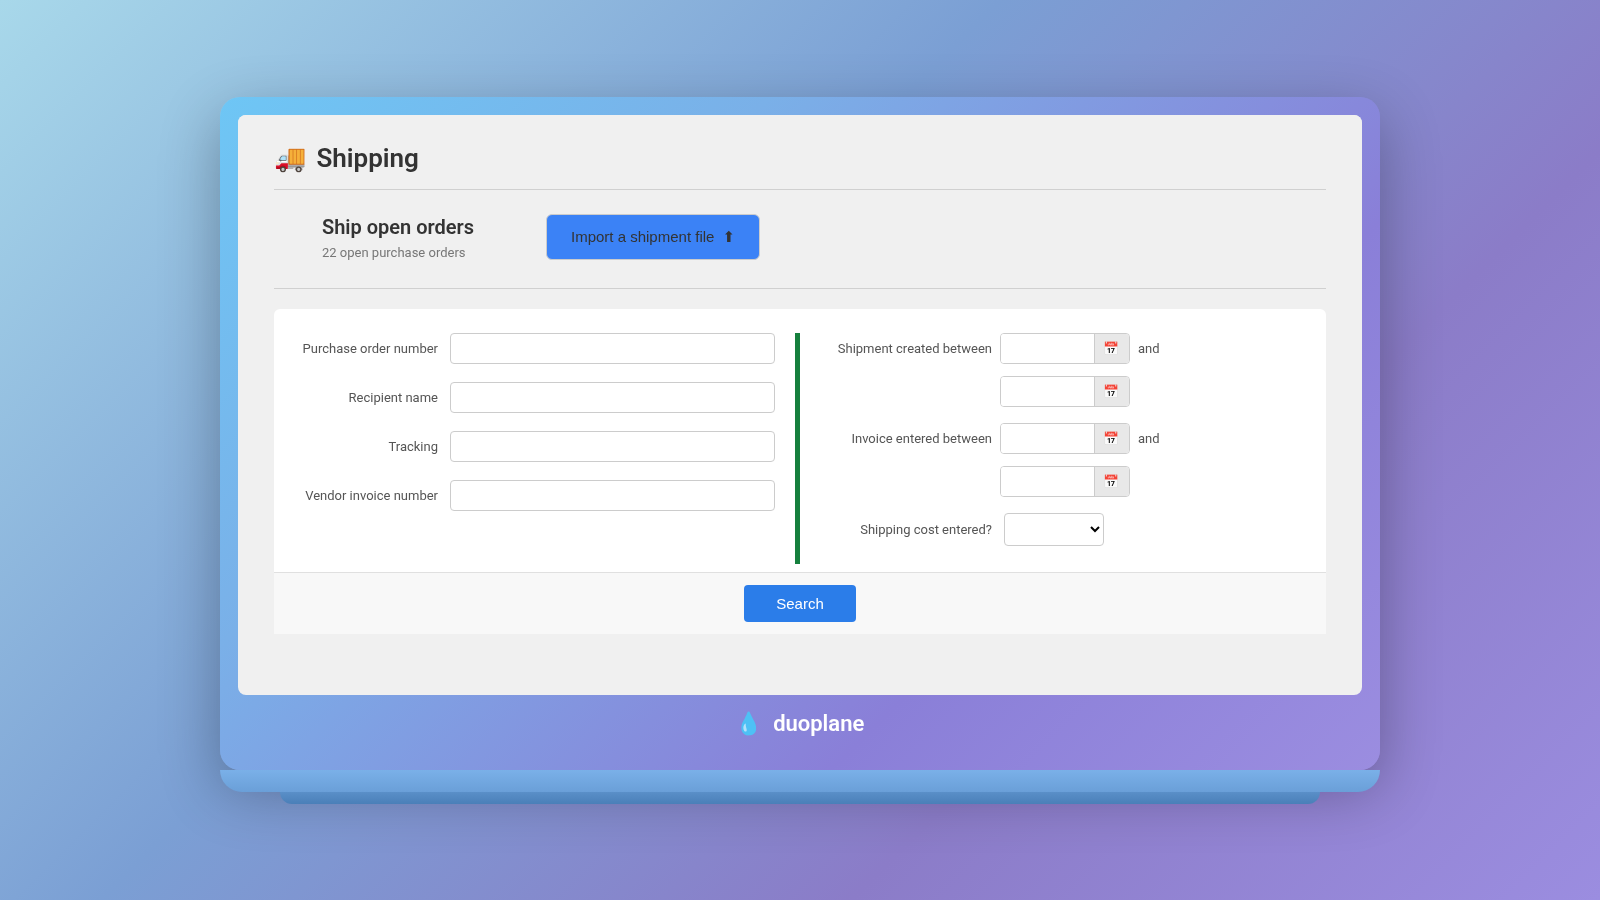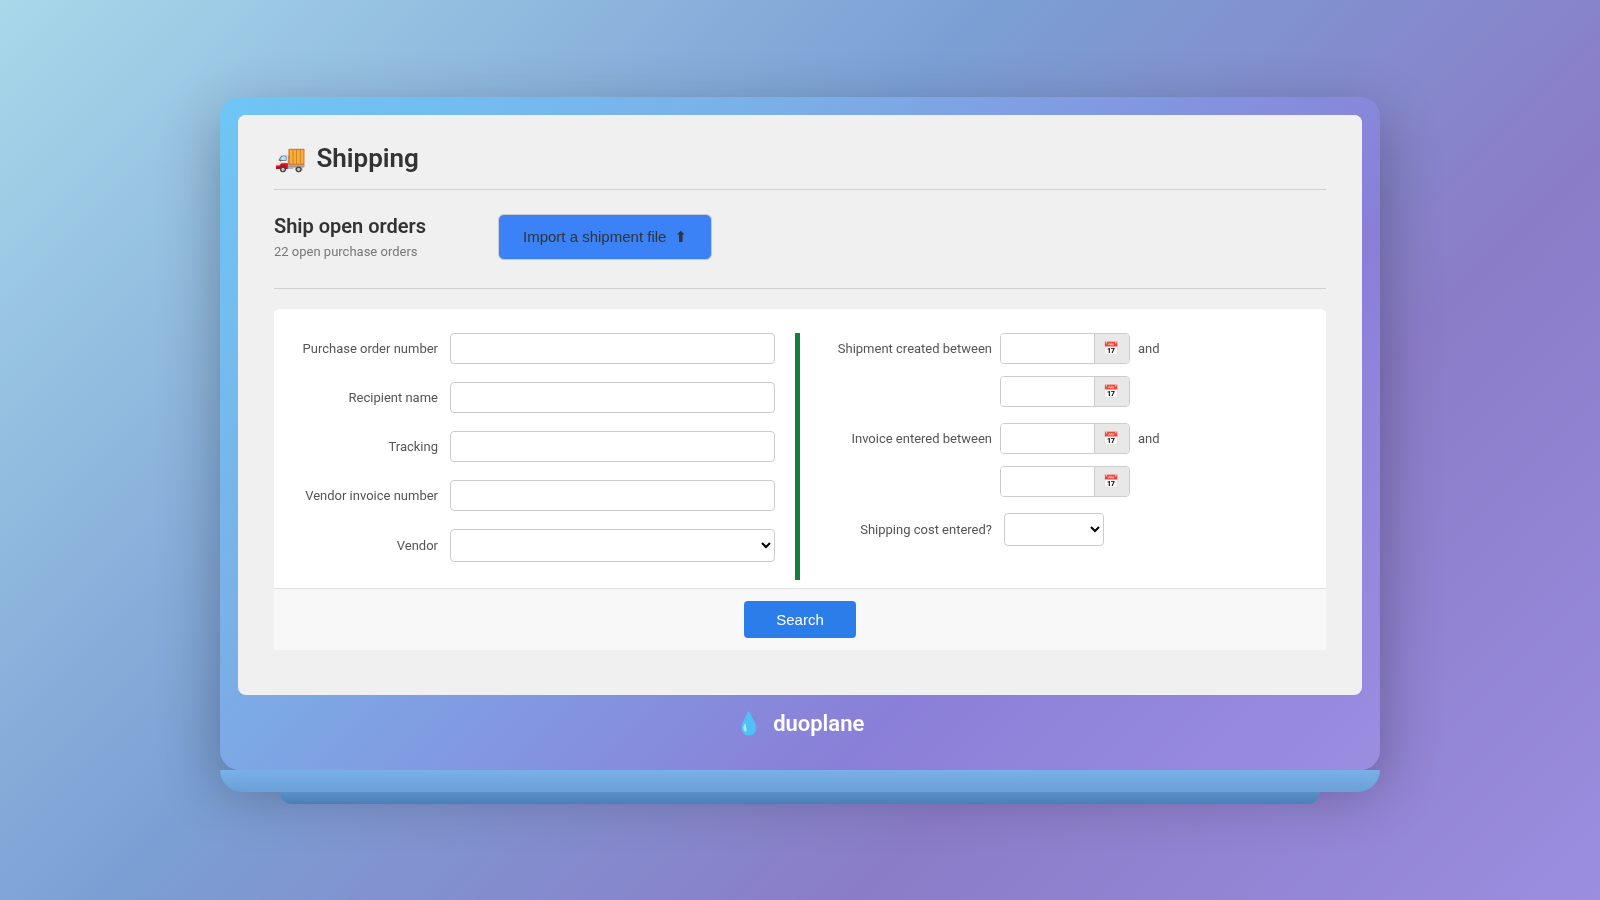--- a/index.html
+++ b/index.html
@@ -71,22 +71,23 @@
       font-size: 26px;
     }
 
     
     .section {
       margin-bottom: 28px;
     }
 
     .section-row {
       display: flex;
-      align-items: center;
+      align-items: flex-end;
       gap: 24px;
+      margin-left: 48px;
     }
 
     .section-left {
       min-width: 200px;
     }
 
     .section-title {
       font-size: 20px;
       font-weight: 600;
       color: #333;
@@ -348,28 +349,20 @@
                   <input type="text" class="form-input" style="">
                 </div>
                 <div class="form-group">
                   <label class="form-label">Tracking</label>
                   <input type="text" class="form-input" style="">
                 </div>
                 <div class="form-group">
                   <label class="form-label">Vendor invoice number</label>
                   <input type="text" class="form-input" style="">
                 </div>
-                <div class="form-group">
-                  <label class="form-label">Vendor</label>
-                  <select class="form-select">
-                    <option value=""></option>
-                    <option value="vendor1">Vendor 1</option>
-                    <option value="vendor2">Vendor 2</option>
-                  </select>
-                </div>
               </div>
 
               <div class="form-right">
 
                 <div class="date-range-group">
                   <label class="date-label">Shipment created between</label>
                   <div class="date-input-wrapper">
                     <input type="text" class="date-input" style="">
                     <button class="date-icon-btn">📅</button>
                   </div>

